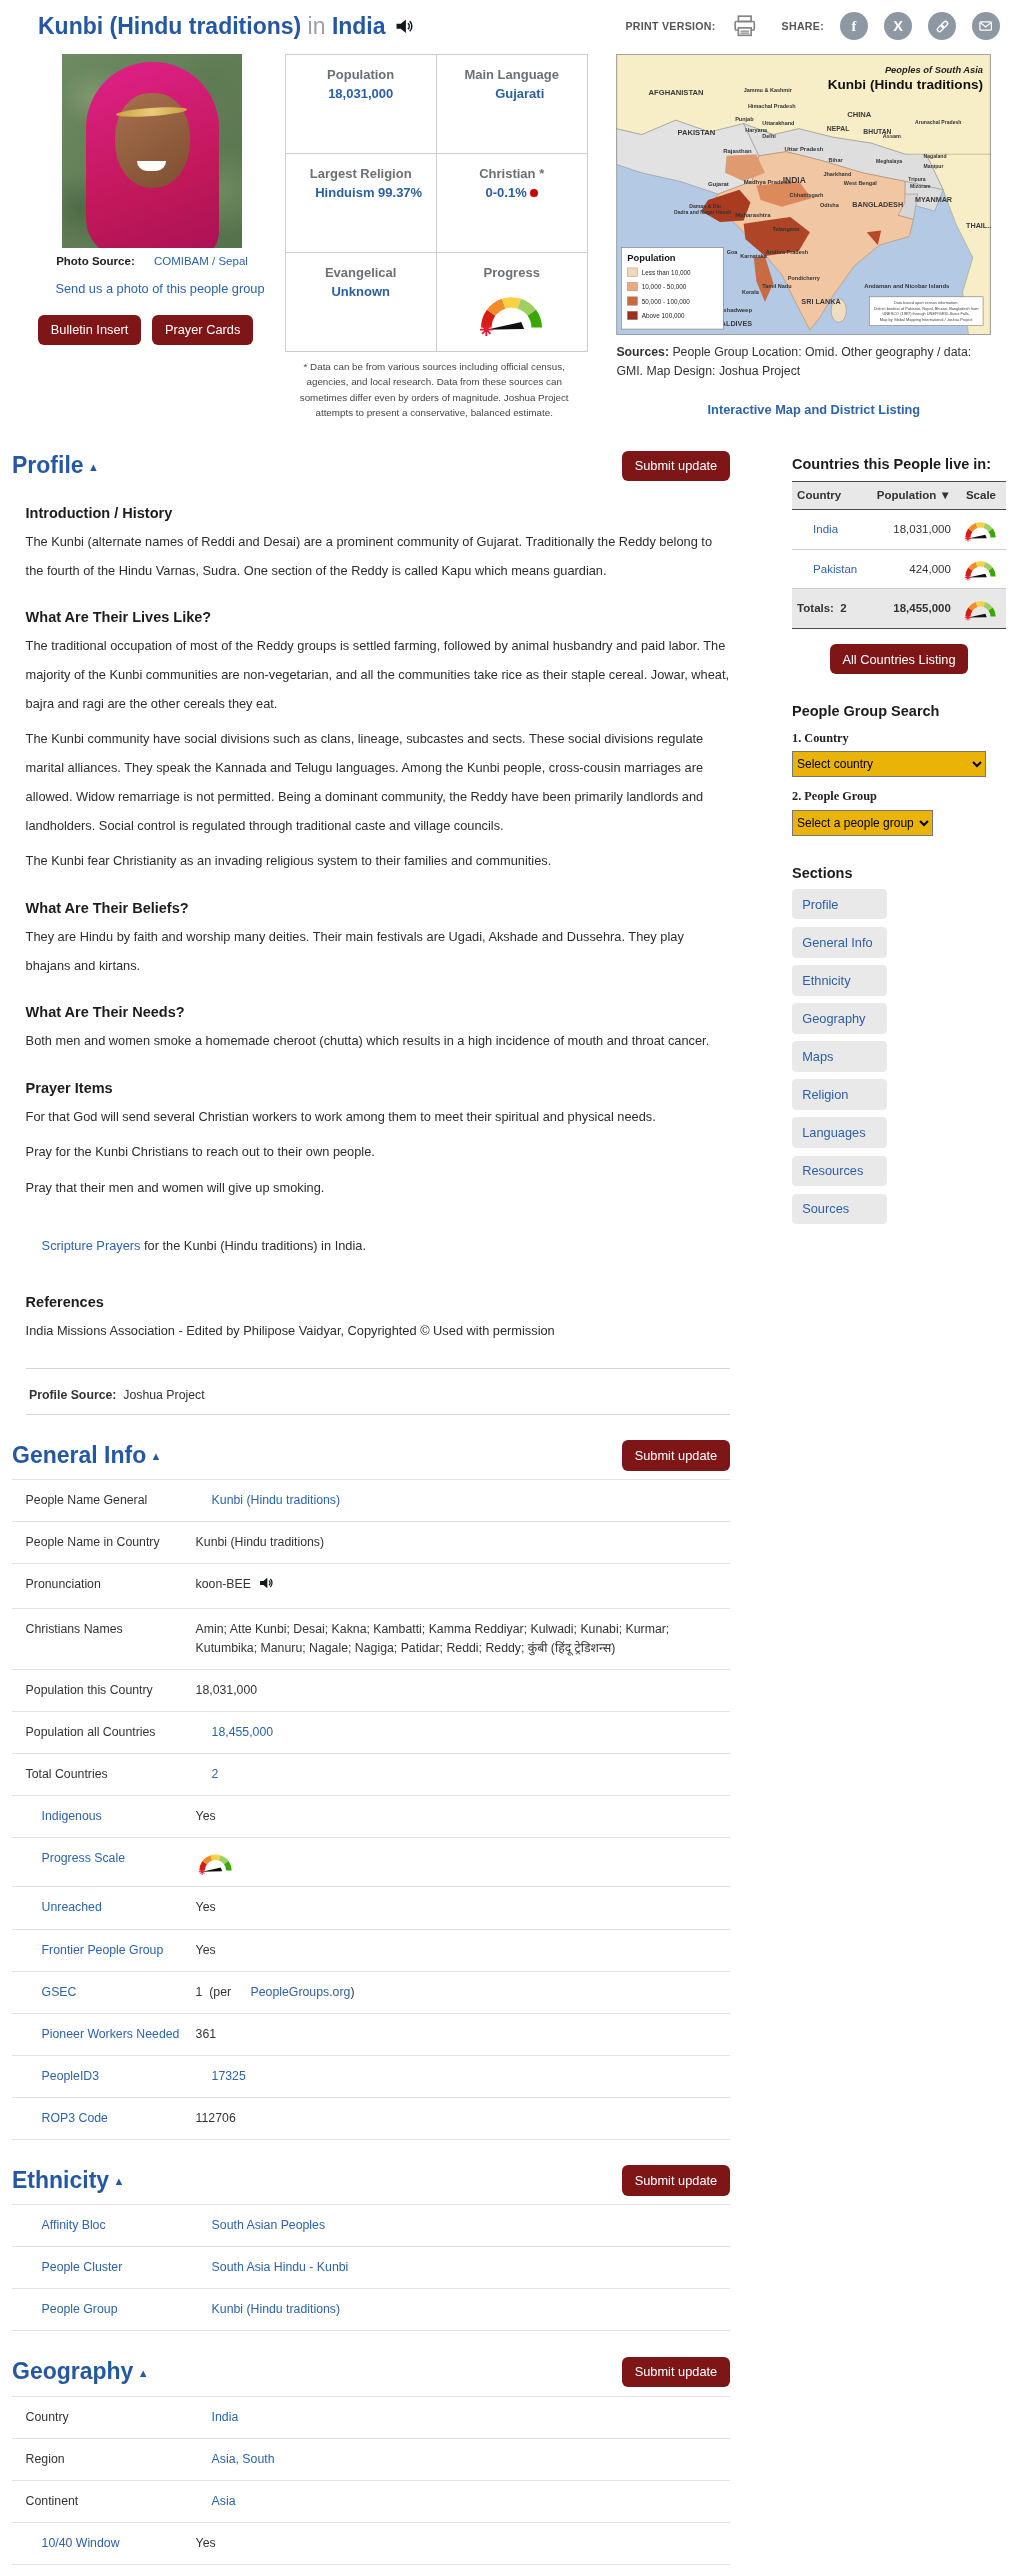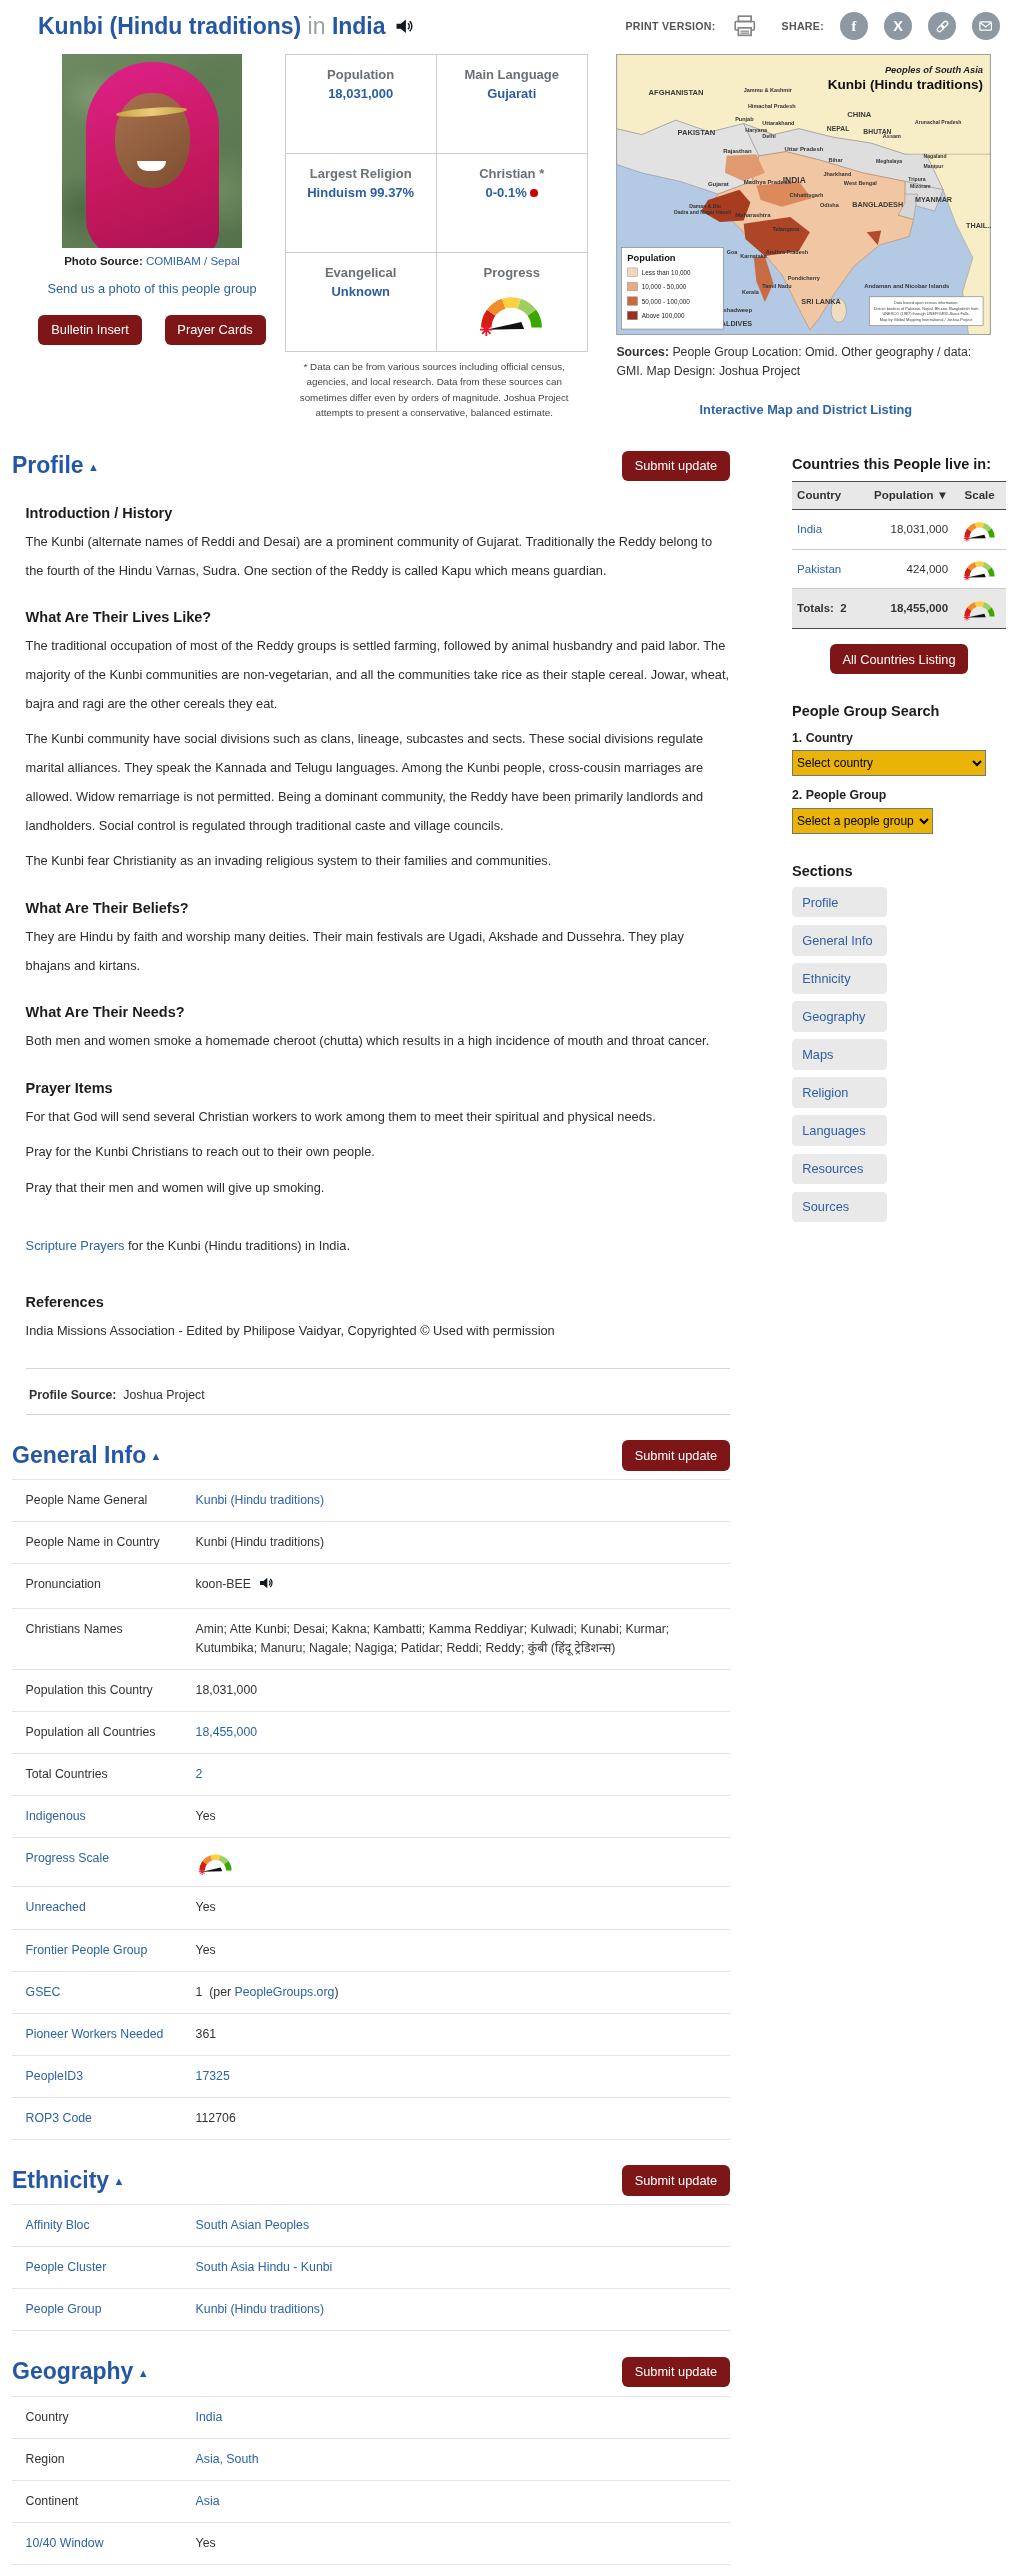--- a/index.html
+++ b/index.html
@@ -1,21 +1,21 @@
 <!DOCTYPE html>
 <html style="font-size:13.6px"><head>
 <meta charset="utf-8">
 <style>
   * { box-sizing: border-box; }
   html,body { margin:0; padding:0; }
   body {
     width:1012px; background:#fff; color:#333;
     font-family:"Liberation Sans", sans-serif; font-size:12.8px;
   }
-  a, .lnk { color:#2d63a7; text-decoration:none; cursor:pointer; }
+  a, .lnk { color:#2d63a7; text-decoration:none; cursor:pointer;padding-left:16px; }
   .bold { font-weight:bold; }
 
   
   .top-header { display:flex; justify-content:space-between; align-items:center; padding:12px 12px 6.8px 38px; }
   .page-title { font-size:23px; font-weight:600; color:#2457a4; display:flex; align-items:center; gap:8.5px; }
   .page-title .t-in { color:#9aa0a6; font-weight:500; }
   .hdr-right { display:flex; align-items:center; gap:16px; }
   .hdr-label { font-size:10.6px; font-weight:bold; color:#555; letter-spacing:0.3px; }
   .share-circle { width:28px; height:28px; border-radius:50%; background:#8d98a3; color:#fff; display:flex; align-items:center; justify-content:center; font-weight:bold; font-size:14.5px; }
   .printer-svg { width:25.5px; height:25.5px; }
@@ -30,21 +30,21 @@
       radial-gradient(68px 60px at 88% 70%, #6d8a60 0%, transparent 75%),
       radial-gradient(51px 51px at 10% 80%, #4e6b46 0%, transparent 70%),
       linear-gradient(135deg,#6d8a62,#55714c);
   }
   .scarf { position:absolute; left:24px; top:8.5px; width:133px; height:196px; background:linear-gradient(160deg,#e0218a,#c2185b 60%,#a81253); border-radius:66px 66px 25.5px 39px; }
   .face { position:absolute; left:53px; top:39px; width:75px; height:95px; background:linear-gradient(145deg,#a8714e,#7d4e31); border-radius:46% 46% 48% 48%; }
   .headband { position:absolute; left:54px; top:54px; width:71px; height:7.7px; background:linear-gradient(90deg,#c9a13f,#e8cd7a,#c9a13f); border-radius:50%; transform:rotate(-4deg); }
   .smile { position:absolute; left:75px; top:107px; width:29px; height:10.2px; background:#fff; border-radius:0 0 15.3px 15.3px; }
   .photo-caption { font-size:11.5px; margin-top:7.7px; color:#222; }
   .send-photo { display:block; font-size:12.8px; margin-top:13.6px; }
-  .photo-buttons { margin-top:18.7px; display:flex; justify-content:center; gap:23px; }
+  .photo-buttons { margin-top:18.7px; display:flex; gap:11px; }
   .btn-maroon { background:#7e1516; color:#fff; border:none; border-radius:6px; padding:7.7px 12.8px; font-size:12.8px; font-family:inherit; cursor:pointer; }
 
   .stats-col { width:313px; flex:none; }
   .stats-table { width:303px; border-collapse:collapse; }
   .stats-table td { border:0.9px solid #ccc; width:50%; height:99px; text-align:center; vertical-align:top; padding-top:12.8px; }
   .stat-label { color:#6b7075; font-size:13px; font-weight:600; margin-bottom:3.4px; }
   .stat-value { color:#2b5fa3; font-size:13px; font-weight:600; }
   .red-dot { display:inline-block; width:7.7px; height:7.7px; background:#cc0000; border-radius:50%; margin-left:3.4px; }
   .stats-footnote { width:299px; margin-top:7.7px; font-size:9.8px; color:#444; text-align:center; line-height:1.55; }
 
@@ -82,21 +82,21 @@
   .sb-heading.first { margin-top:31px; }
   .countries-table { width:100%; border-collapse:collapse; border-top:1.7px solid #4a4a4a; border-bottom:1.7px solid #4a4a4a; font-size:11.5px; }
   .countries-table th { background:#e8e8e8; font-weight:bold; text-align:left; padding:7.7px 5.1px; border-bottom:1.7px solid #4a4a4a; font-size:11.5px; }
   .countries-table td { padding:6.8px 5.1px; border-bottom:0.9px solid #ccc; vertical-align:middle; }
   .col-pop { text-align:right !important; }
   .col-scale { text-align:center !important; }
   .totals-row td { background:#e8e8e8; font-weight:bold; border-top:0.9px solid #4a4a4a; border-bottom:none; }
   .gauge-xs { width:37px; height:25px; display:inline-block; vertical-align:middle; }
   .all-countries { display:block; margin:15.3px auto 0 auto; }
 
-  .search-label { font-weight:bold; font-size:12.3px; margin:12px 0 5.1px 0; color:#222; }
+  .search-label { font-weight:bold; font-size:12.3px; margin:12px 0 5.1px 0; color:#222;font-family:Liberation Serif, serif; }
   .sb-select { font-family:inherit; font-size:12px; height:26px; border:0.9px solid #767676; background:#eab308; }
   .sel-country { width:194px; }
   .sel-pg { width:141px; }
 
   .pill { display:block; width:95px; background:#e9e9e9; border-radius:4.3px; padding:7.7px 10.2px; margin:7.7px 0; color:#2d5fa6; font-size:12.8px; cursor:pointer; }
 
   .gauge-stat { width:75px; height:49px; margin-top:3.4px; }
   svg text { font-family:"Liberation Sans", sans-serif; }
   .m-country { font-weight:bold; fill:#3a3a3a; }
   .m-state { fill:#333; font-weight:600; }

